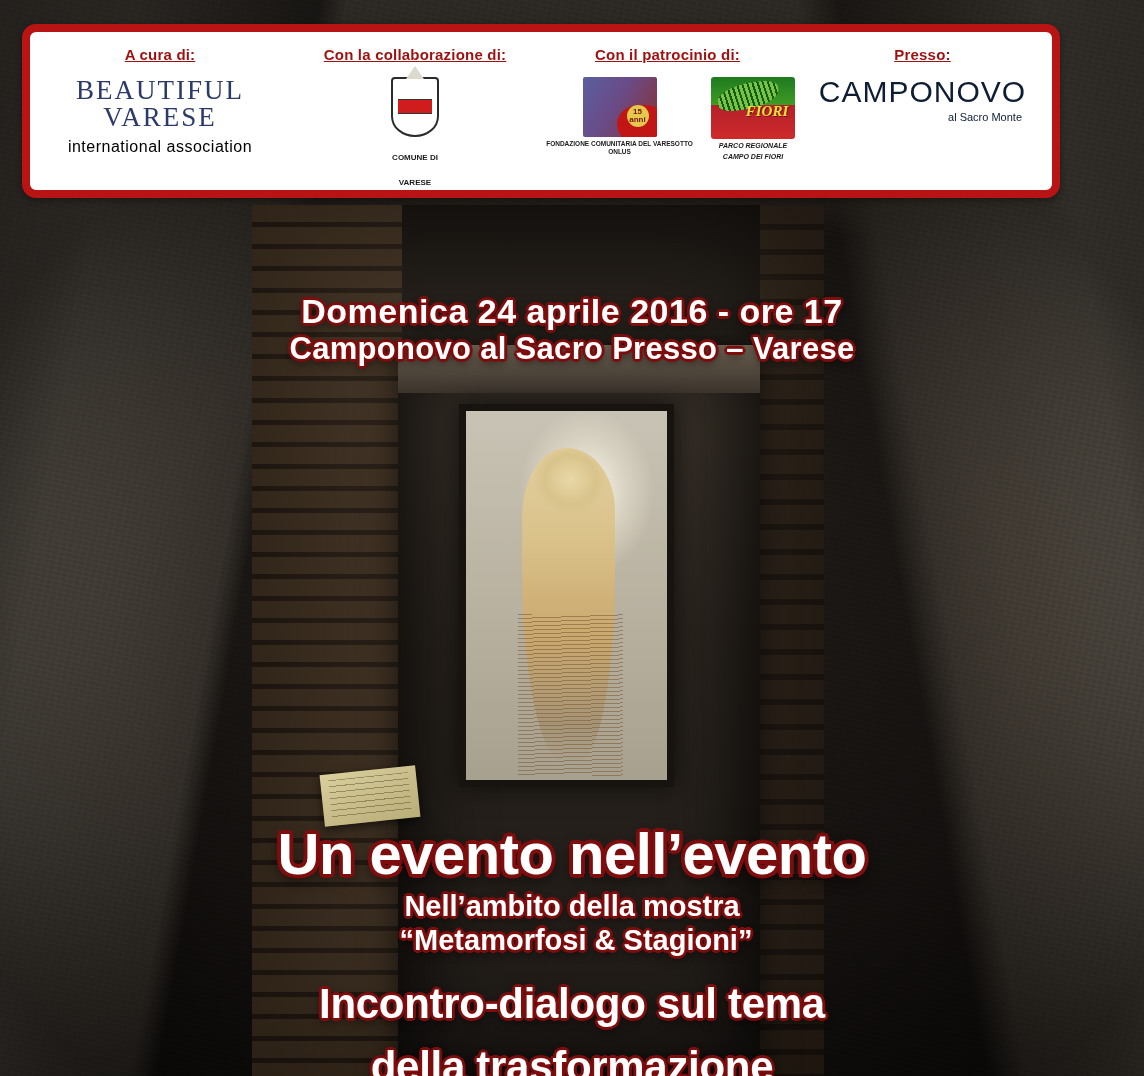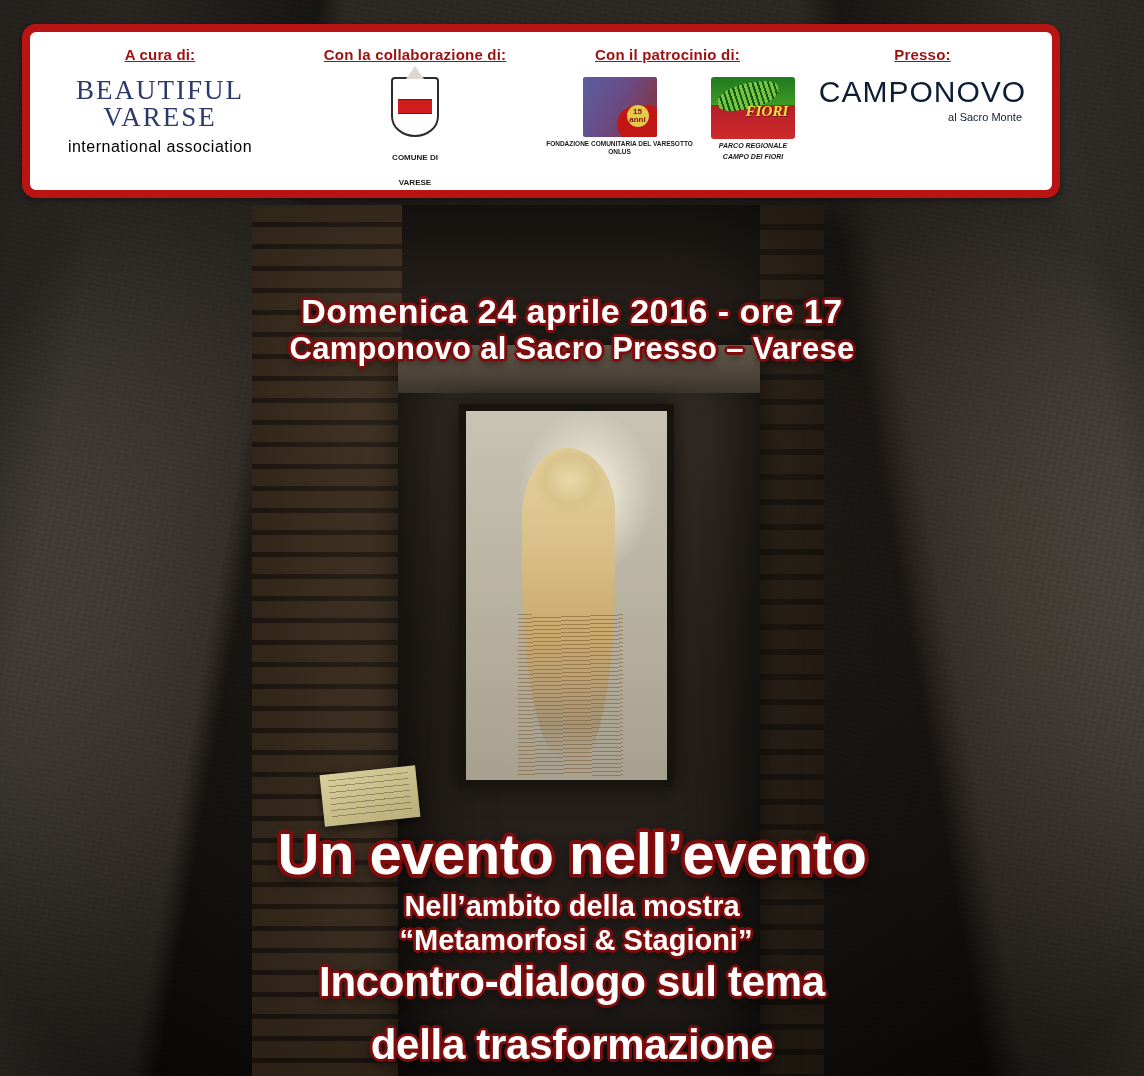--- a/index.html
+++ b/index.html
@@ -308,21 +308,21 @@
     font-size: 58px;
     line-height: 1.02;
     letter-spacing: -0.5px;
     text-shadow:
       -3px -3px 0 #7e0d0d, 3px -3px 0 #7e0d0d, -3px 3px 0 #7e0d0d, 3px 3px 0 #7e0d0d,
       -4px 0 0 #7e0d0d, 4px 0 0 #7e0d0d, 0 -4px 0 #7e0d0d, 0 4px 0 #7e0d0d,
       0 6px 14px rgba(0,0,0,.8);
   }
   .sub1 { font-size: 29px; line-height: 1.18; margin-top: 6px; }
   .sub2 { font-size: 29px; line-height: 1.18; padding-left: 8px; }
-  .title-second { font-size: 42px; line-height: 1.12; margin-top: 0; letter-spacing: -0.3px; }
+  .title-second { font-size: 42px; line-height: 1.12; margin-top: 22px; letter-spacing: -0.3px; }
 </style>
 </head>
 <body>
 
 <div class="poster">
 
   <div class="bg"></div>
   <div class="doorway"></div>
   <div class="arch-brick"></div>
   <div class="arch-brick2"></div>

